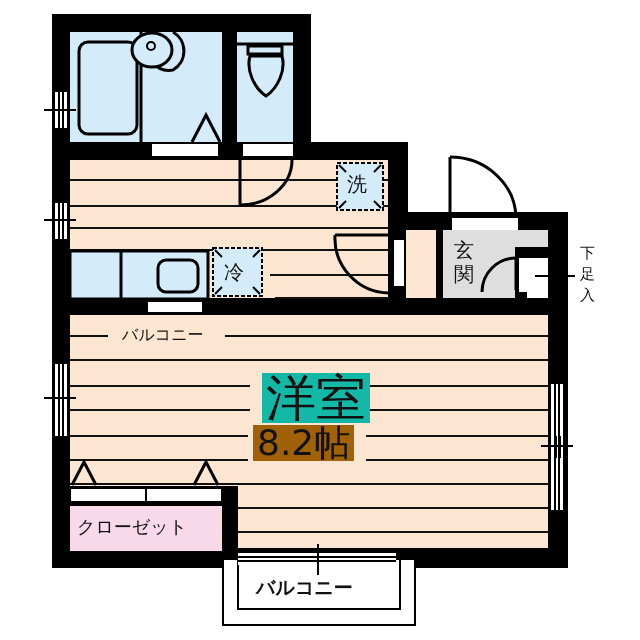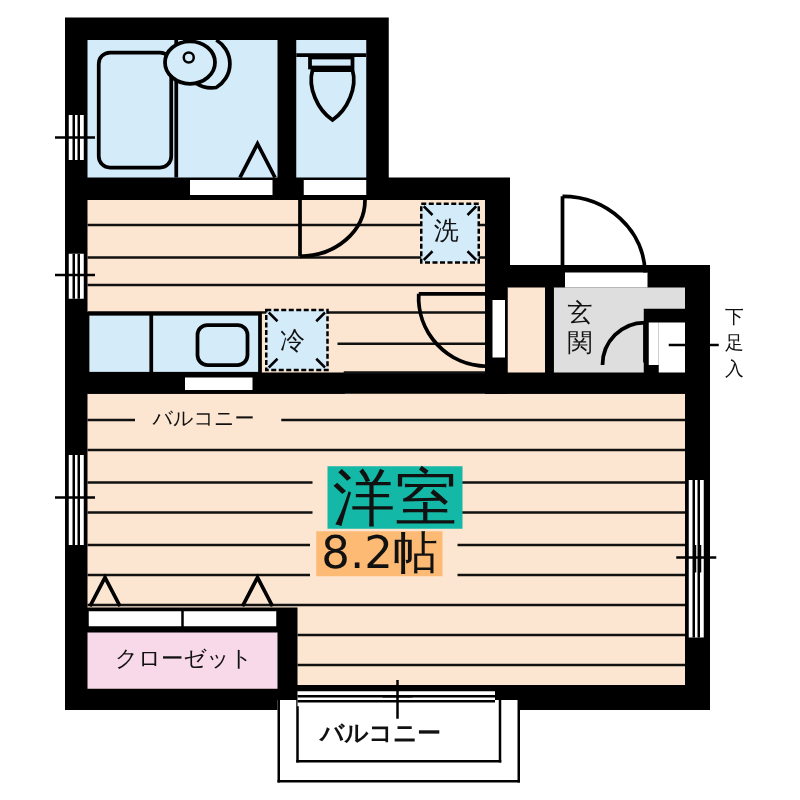--- a/index.html
+++ b/index.html
@@ -175,17 +175,17 @@
   <div class="lbl" style="left:118px;top:327px;font-size:16px;background:#fde6d1;padding:0 4px;">バルコニー</div>
 
   <div class="lbl" style="left:454px;top:240px;font-size:20px;">玄</div>
   <div class="lbl" style="left:454px;top:264px;font-size:20px;">関</div>
 
   <div class="lbl" style="left:580px;top:246px;font-size:15px;">下</div>
   <div class="lbl" style="left:580px;top:267px;font-size:15px;">足</div>
   <div class="lbl" style="left:580px;top:288px;font-size:15px;">入</div>
 
   <div class="lbl" style="left:262px;top:373px;font-size:50px;background:#14b8a6;padding:0 4px;">洋室</div>
-  <div class="lbl" style="left:253px;top:425px;font-size:36px;background:#fdba74;padding:0 4px;">8.2帖</div>
+  <div class="lbl" style="left:253px;top:425px;font-size:36px;background:#a16207;padding:0 4px;">8.2帖</div>
 
-  <div class="lbl" style="left:92px;top:518px;font-size:18px;font-family:Liberation Serif, serif;">クローゼット</div>
+  <div class="lbl" style="left:77px;top:518px;font-size:18px;">クローゼット</div>
   <div class="lbl" style="left:256px;top:578px;font-size:19px;font-weight:bold;">バルコニー</div>
 </div>
 
 </body></html>

